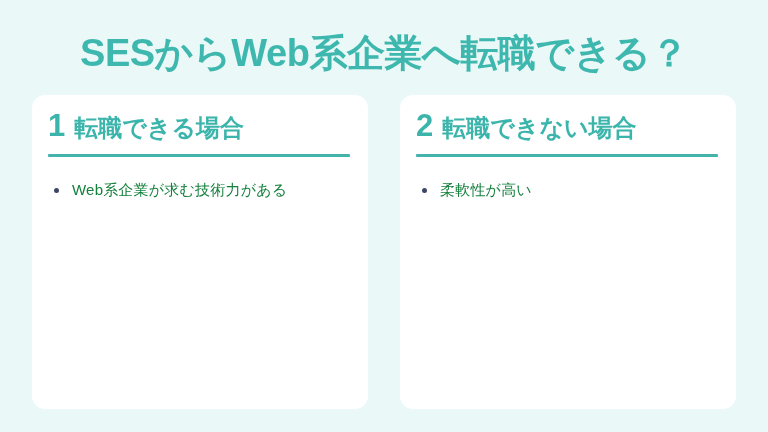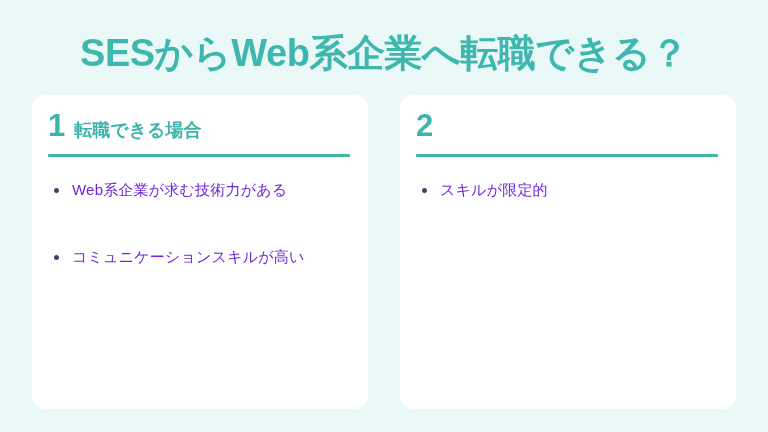--- a/index.html
+++ b/index.html
@@ -63,21 +63,21 @@
     height: 42px;
   }
   .card-number {
     font-size: 31px;
     font-weight: bold;
     color: #3bb5ab;
     line-height: 34px;
     margin-right: 9px;
   }
   .card-heading {
-    font-size: 18px;
+    font-size: 24px;
     font-weight: bold;
     color: #3bb5ab;
     line-height: 34px;
     white-space: nowrap;
   }
   .card-rule {
     height: 3px;
     background: #43b3ab;
     margin: 3px 8px 0 6px;
     border-radius: 1px;
@@ -99,21 +99,21 @@
     flex: 0 0 auto;
     width: 5px;
     height: 5px;
     border-radius: 50%;
     background: #3b4863;
     margin: 9px 13px 0 0;
   }
   .list-text {
     font-size: 15px;
     line-height: 22px;
-    color: #6d28d9;
+    color: #15803d;
     letter-spacing: 0.2px;
   }
 </style>
 </head>
 <body>
 
 <div class="slide">
 
   <div class="slide-title">SESからWeb系企業へ転職できる？</div>
 
@@ -123,34 +123,31 @@
       <div class="card-header">
         <span class="card-number">1</span>
         <span class="card-heading">転職できる場合</span>
       </div>
       <div class="card-rule"></div>
       <ul class="card-list">
         <li class="list-item">
           <span class="bullet-dot"></span>
           <span class="list-text">Web系企業が求む技術力がある</span>
         </li>
-        <li class="list-item">
-          <span class="bullet-dot"></span>
-          <span class="list-text">コミュニケーションスキルが高い</span>
-        </li>
       </ul>
     </div>
 
     <div class="card">
       <div class="card-header">
         <span class="card-number">2</span>
+        <span class="card-heading">転職できない場合</span>
       </div>
       <div class="card-rule"></div>
       <ul class="card-list">
         <li class="list-item">
           <span class="bullet-dot"></span>
-          <span class="list-text">スキルが限定的</span>
+          <span class="list-text">柔軟性が高い</span>
         </li>
       </ul>
     </div>
 
   </div>
 </div>
 
 </body></html>

